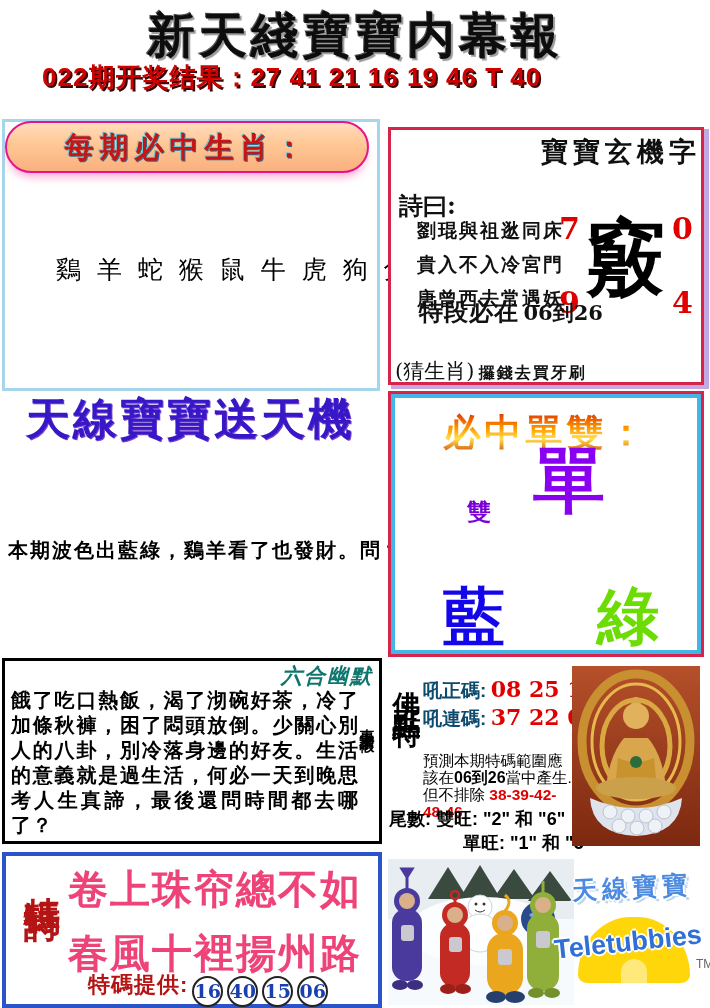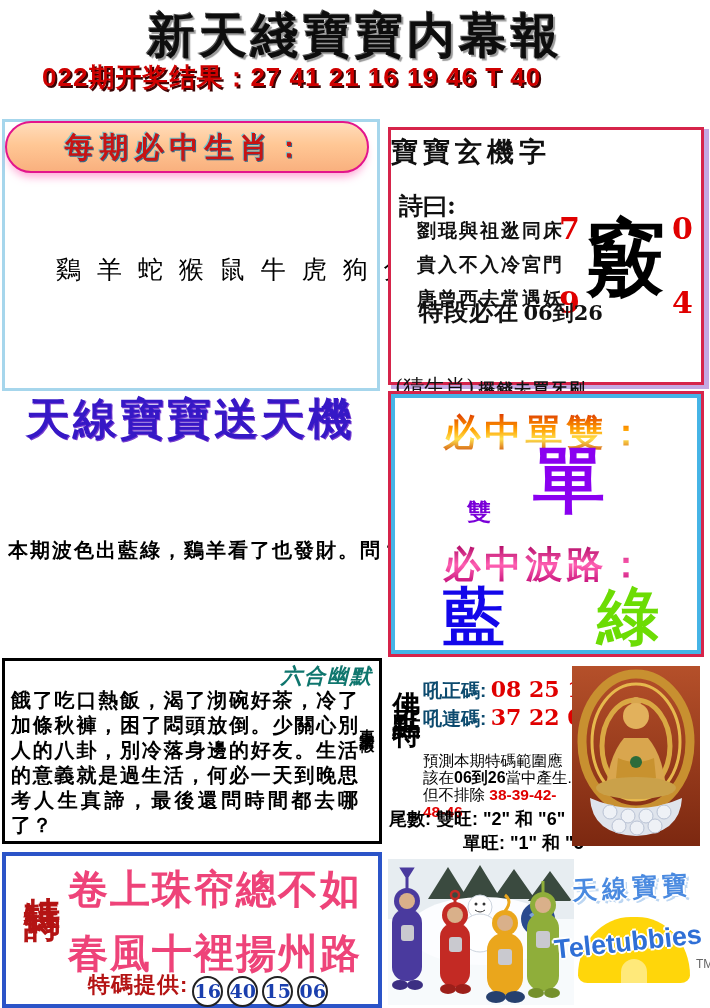--- a/index.html
+++ b/index.html
@@ -21,35 +21,35 @@
       background:linear-gradient(180deg,#ffdcbb 0%,#ffc795 45%,#f9b07e 100%);
       box-shadow:0 7px 9px -3px rgba(255,140,200,.75);text-align:center;line-height:48px;
       font-family:"DejaVu Serif",serif;font-weight:bold;font-size:29px;letter-spacing:6px;color:#c81414;
       text-shadow:-1px -1px 0 #6fc8cf,1px 1px 0 #2f6d8e;}
   .animals{left:56px;top:253px;font-family:"DejaVu Serif",serif;font-size:25px;letter-spacing:4px;color:#000;}
 
   
   .mbox{left:388px;top:127px;width:310px;height:252px;border:3px solid #d6244a;background:#fff;
       box-shadow:4px 3px 0 1px #c3a8e2;}
   .mbox *{position:absolute;}
-  .mtitle{left:0;top:4px;width:100%;text-align:left;font-family:"DejaVu Serif",serif;
+  .mtitle{left:0;top:4px;width:100%;text-align:right;font-family:"DejaVu Serif",serif;
       font-weight:bold;font-size:27px;letter-spacing:5px;color:#101010;}
   .plabel{left:8px;top:60px;font-family:"DejaVu Serif",serif;font-weight:bold;font-size:24px;}
   .pline{left:26px;font-family:"DejaVu Serif",serif;font-weight:bold;font-size:19px;letter-spacing:2px;}
   .cnum{font-family:"DejaVu Serif",serif;font-weight:bold;font-size:30px;color:#e00000;line-height:1;}
   .bigchar{left:193px;top:86px;font-family:"DejaVu Serif",serif;font-weight:bold;font-size:82px;
       line-height:1;color:#000;}
   .rangeline{left:28px;top:166px;white-space:nowrap;position:absolute;}
   .rangeline .lbl{position:static;font-weight:bold;font-size:24px;letter-spacing:1px;}
   .rangeline .val{position:static;font-family:"DejaVu Serif",serif;font-weight:bold;font-size:21px;}
   .sendline{left:6px;top:198px;white-space:nowrap;}
   .sendline span{position:static;}
   .s-lbl{font-weight:bold;font-size:20px;}
   .s-val{font-family:"DejaVu Serif",serif;font-weight:bold;font-size:22px;letter-spacing:2px;}
-  .guessline{left:4px;top:227px;white-space:nowrap;margin-top:16px;}
+  .guessline{left:4px;top:227px;white-space:nowrap;}
   .guessline span{position:static;}
   .g-lbl{font-family:"DejaVu Serif",serif;font-size:21px;}
   .g-val{font-family:"DejaVu Serif",serif;font-weight:bold;font-size:16px;letter-spacing:2px;}
 
   
   .tianji{left:26px;top:390px;font-family:"DejaVu Serif",serif;font-weight:bold;font-size:44px;
       letter-spacing:3px;color:#3618c6;text-shadow:1px 1px 0 #7a3fd0;}
   .colornote{left:8px;top:537px;width:382px;font-family:"DejaVu Serif",serif;font-weight:bold;
       font-size:20px;letter-spacing:2px;white-space:nowrap;overflow:hidden;color:#000;}
 
@@ -160,21 +160,20 @@
     </div>
   </div>
 
   <div class="abs tianji">天線寶寶送天機</div>
   <div class="abs colornote">本期波色出藍綠，鷄羊看了也發財。問？？</div>
 
   <div class="abs obox">
     <div class="grad-orange">必中單雙：</div>
     <div class="even-small">雙</div>
     <div class="odd-big">單</div>
-    <div class="grad-pink">必中波路：</div>
     <div class="blue-big">藍</div>
     <div class="green-big">綠</div>
   </div>
 
   <div class="abs hbox">
     <div class="htag">六合幽默</div>
     <div class="htext">餓了吃口熱飯，渴了沏碗好茶，冷了加條秋褲，困了悶頭放倒。少關心別人的八卦，別冷落身邊的好友。生活的意義就是過生活，何必一天到晚思考人生真諦，最後還問時間都去哪了？</div>
     <div class="hvert">專家請假</div>
   </div>
 

